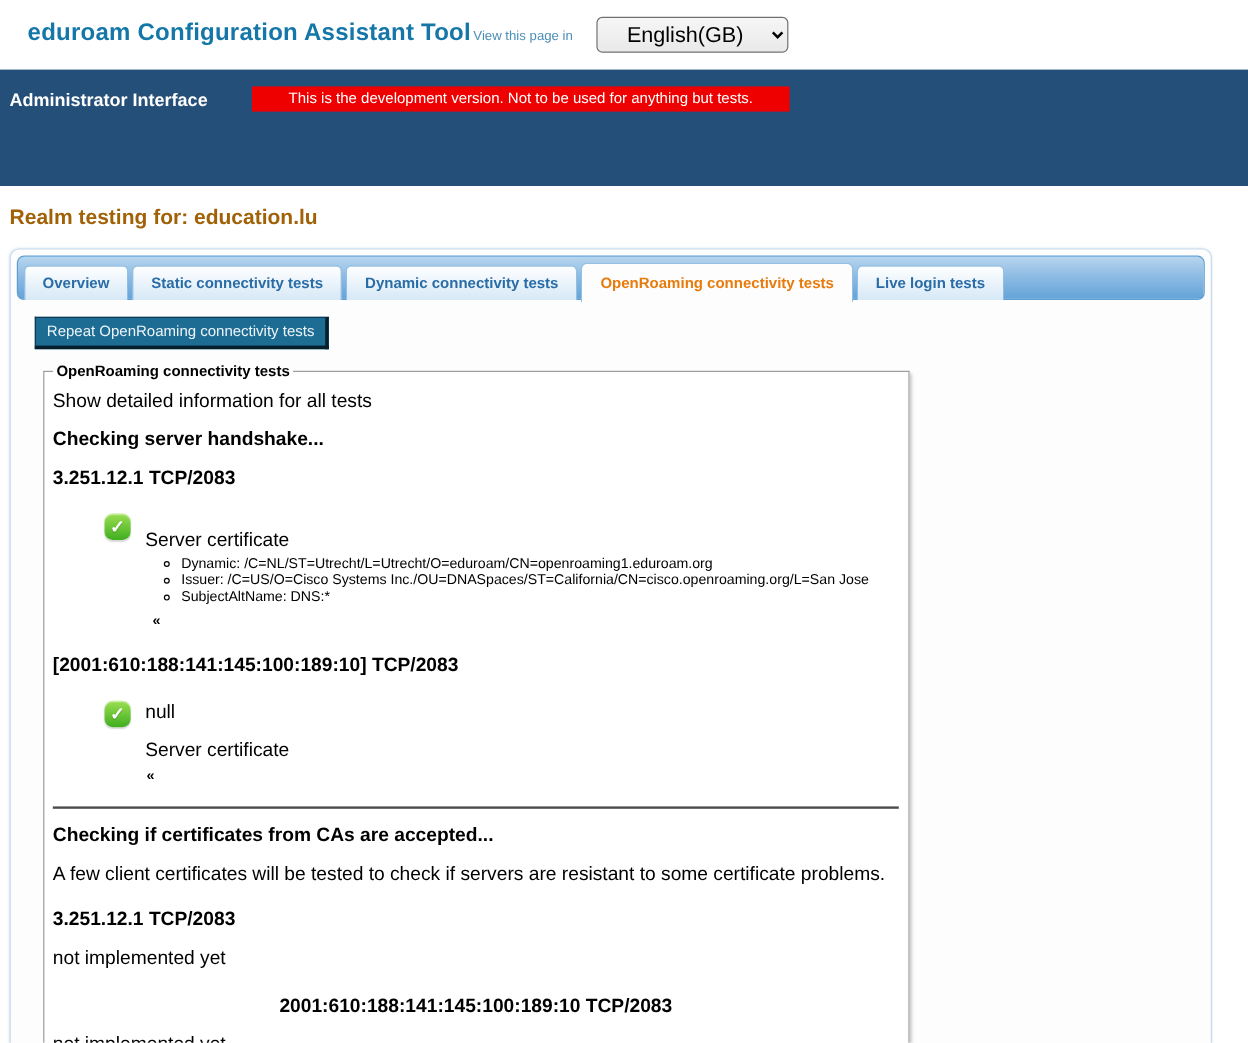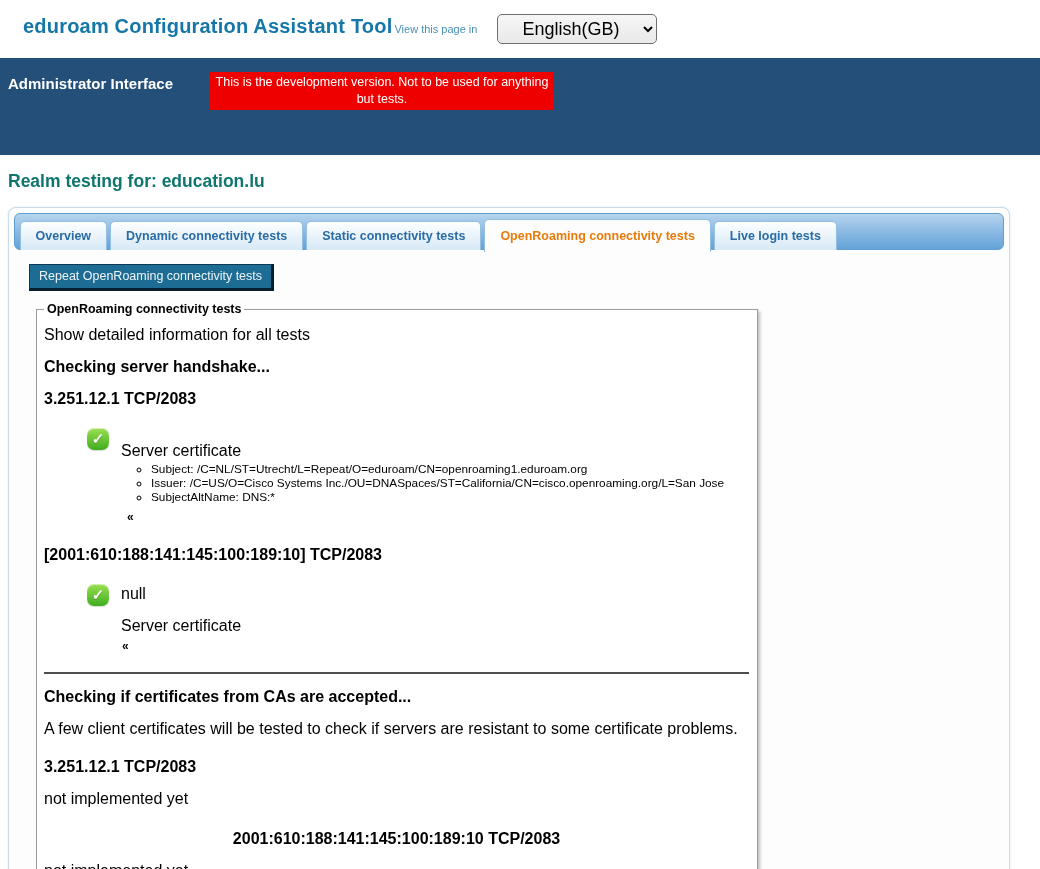--- a/index.html
+++ b/index.html
@@ -53,35 +53,35 @@
   }
   .admin-banner-title {
     position: absolute;
     left: 8px; top: 17px;
     font-size: 15px;
     font-weight: bold;
   }
   .dev-warning {
     position: absolute;
     left: 210px; top: 14px;
-    width: 344px;
+    width: 448px;
     background: var(--warning, #ee0000);
     color: #fff;
     font-size: 12.5px;
     line-height: 17px;
     text-align: center;
     padding: 2px 4px;
   }
 
   
   .page-title {
     margin: 16px 0 15px 8px;
     font-size: 17.5px;
     font-weight: bold;
-    color: #0f766e;
+    color: #a16207;
   }
 
   
   .tabs-widget {
     margin: 0 8px;
     width: 1002px;
     border: 1px solid #c9dcec;
     border-radius: 8px;
     background: #fdfdfe;
     padding: 3px;
@@ -223,22 +223,22 @@
 <div class="admin-banner">
   <span class="admin-banner-title">Administrator Interface</span>
   <div class="dev-warning">This is the development version. Not to be used for anything but tests.</div>
 </div>
 
 <h2 class="page-title">Realm testing for: education.lu</h2>
 
 <div class="tabs-widget">
   <ul class="tab-bar">
     <li class="tab">Overview</li>
+    <li class="tab">Static connectivity tests</li>
     <li class="tab">Dynamic connectivity tests</li>
-    <li class="tab">Static connectivity tests</li>
     <li class="tab active">OpenRoaming connectivity tests</li>
     <li class="tab">Live login tests</li>
   </ul>
 
   <div class="tab-panel">
     <button class="cat-button">Repeat OpenRoaming connectivity tests</button>
 
     <fieldset class="test-fieldset">
       <legend>OpenRoaming connectivity tests</legend>
 
@@ -246,21 +246,21 @@
 
       <p class="bold">Checking server handshake...</p>
 
       <p class="bold">3.251.12.1 TCP/2083</p>
 
       <div class="result-block">
         <span class="status-icon"></span>
         <div class="result-body">
           <p class="cert-label">Server certificate</p>
           <ul class="cert-list">
-            <li>Subject: /C=NL/ST=Utrecht/L=Repeat/O=eduroam/CN=openroaming1.eduroam.org</li>
+            <li>Dynamic: /C=NL/ST=Utrecht/L=Utrecht/O=eduroam/CN=openroaming1.eduroam.org</li>
             <li>Issuer: /C=US/O=Cisco Systems Inc./OU=DNASpaces/ST=California/CN=cisco.openroaming.org/L=San Jose</li>
             <li>SubjectAltName: DNS:*</li>
           </ul>
           <a class="collapse-link">«</a>
         </div>
       </div>
 
       <p class="bold" style="margin-top:22px;">[2001:610:188:141:145:100:189:10] TCP/2083</p>
 
       <div class="result-block">

